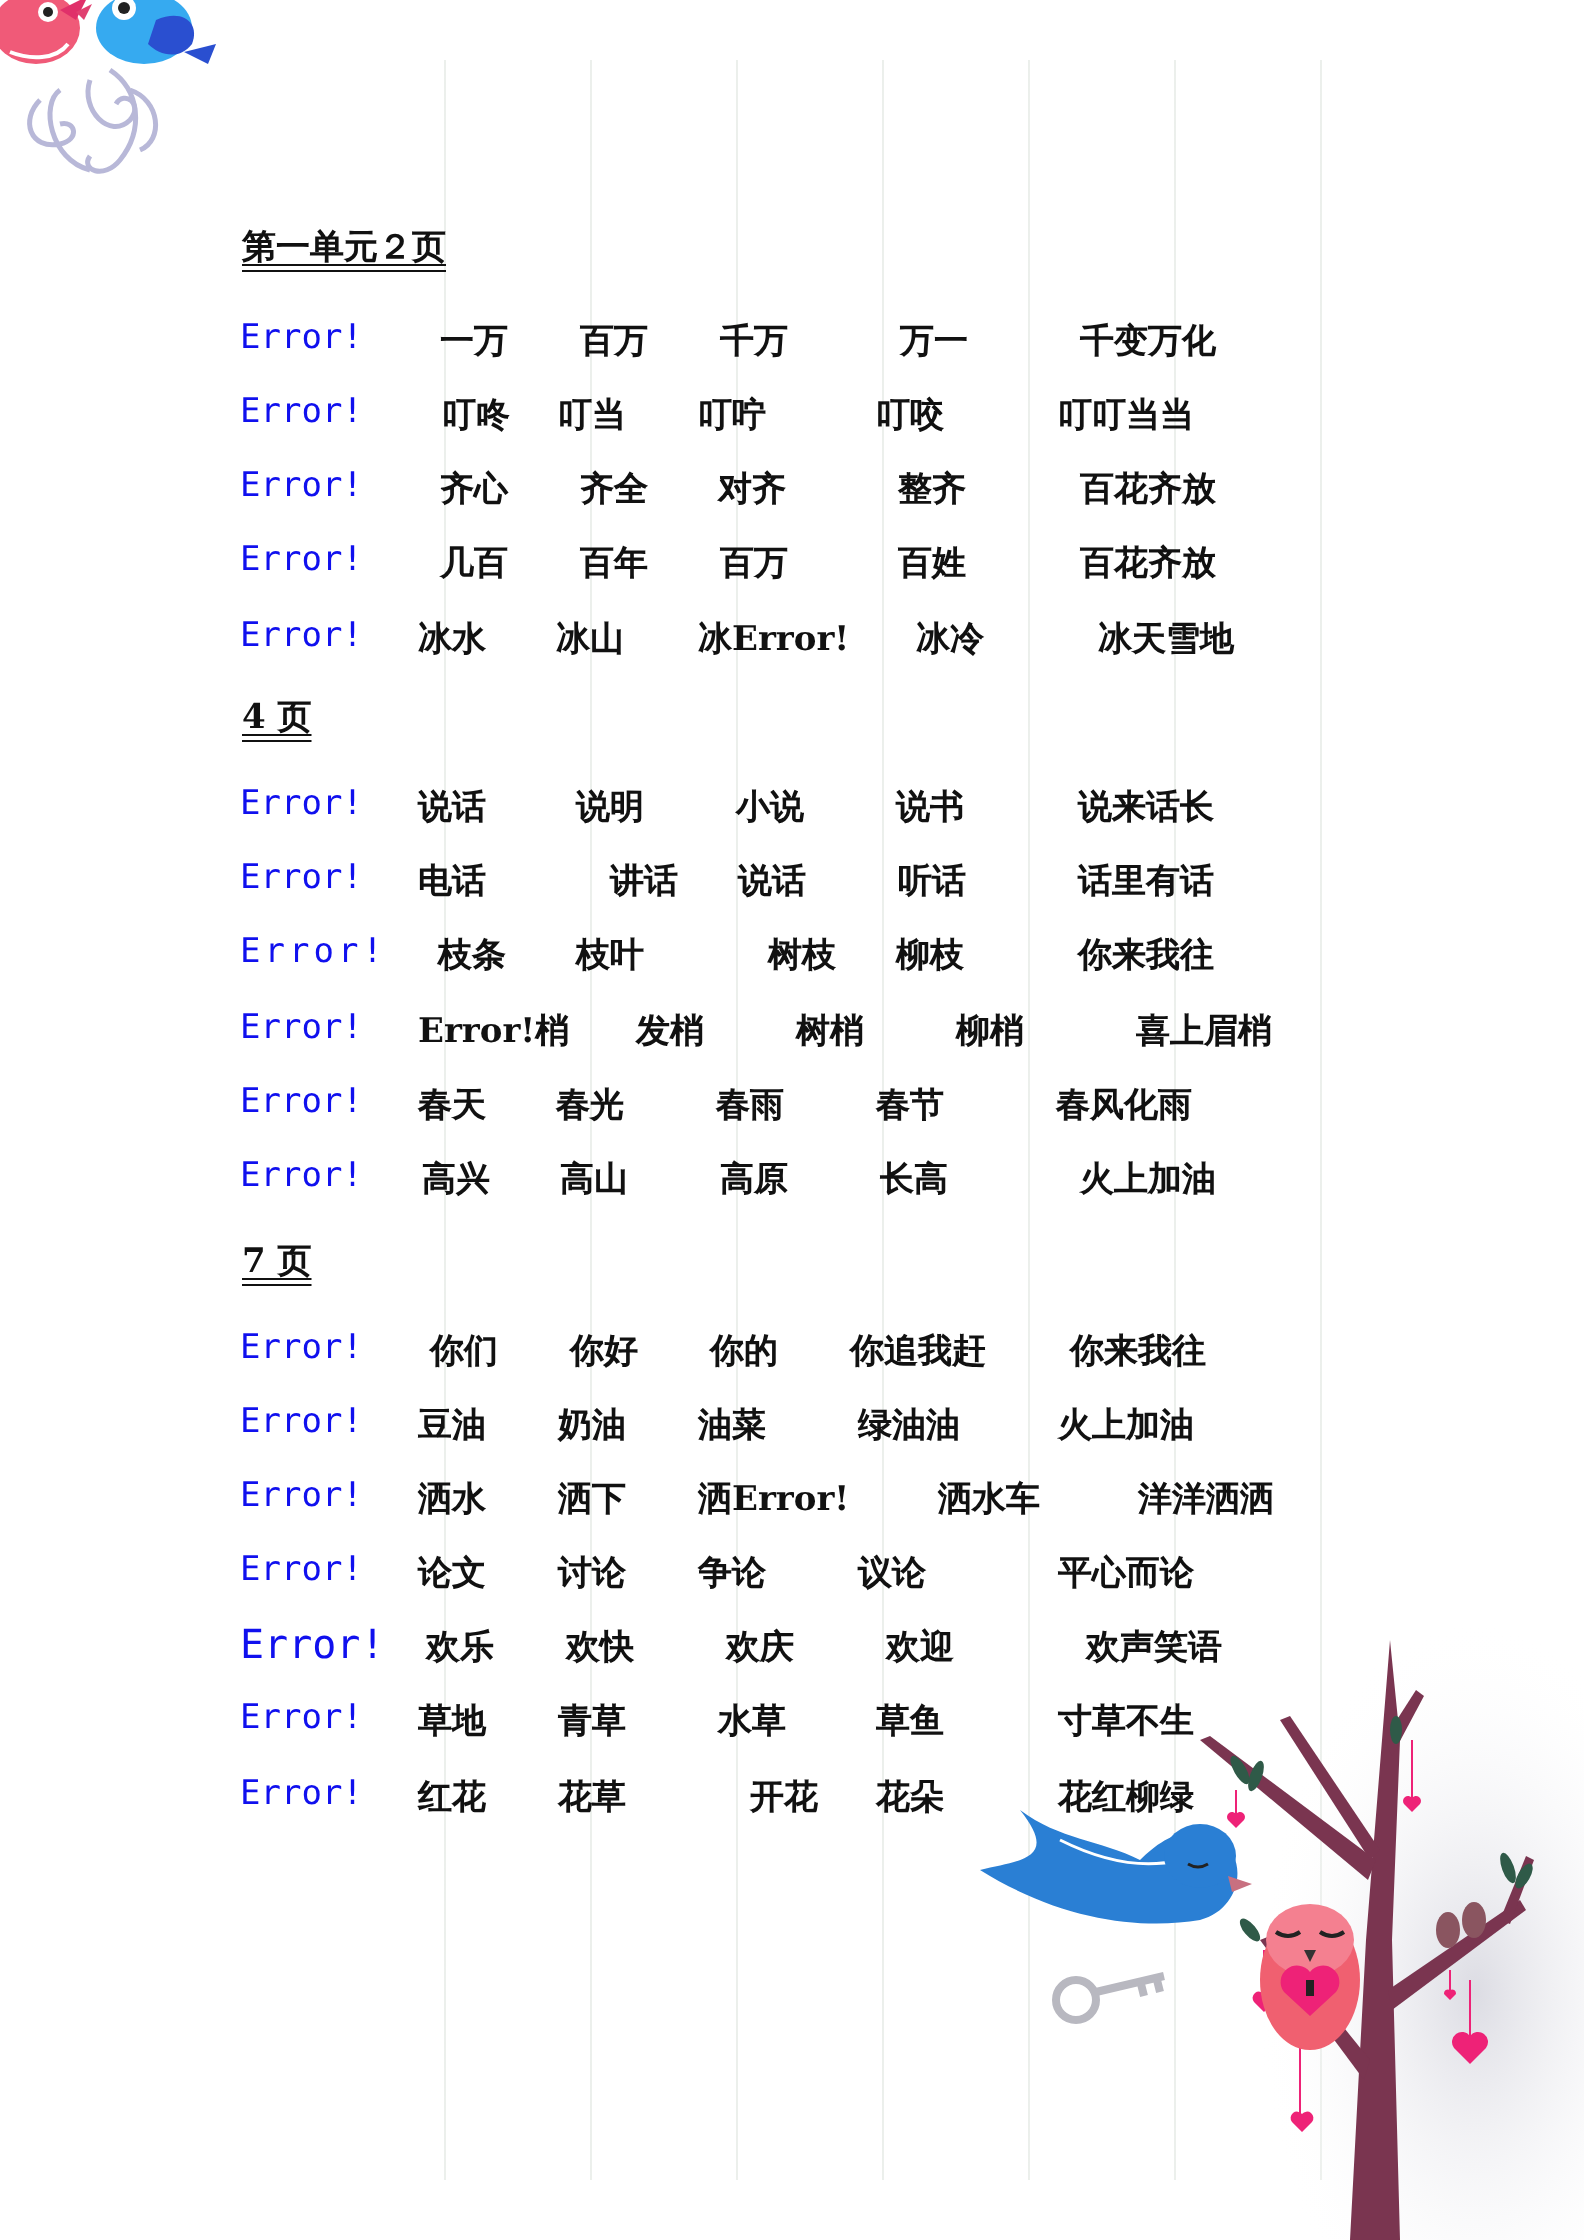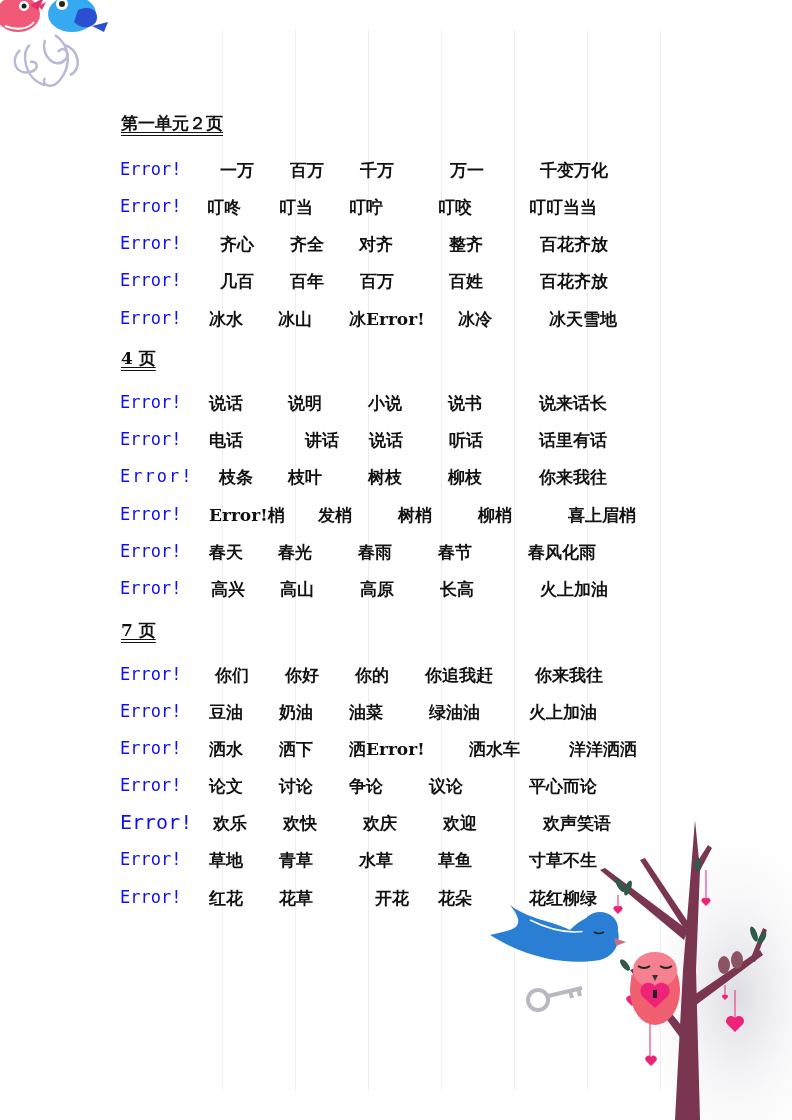--- a/index.html
+++ b/index.html
@@ -70,21 +70,21 @@
 <div class="row" style="top:159px">
   <span class="err">Error!</span>
   <span class="w" style="left:100px">一万</span>
   <span class="w" style="left:170px">百万</span>
   <span class="w" style="left:240px">千万</span>
   <span class="w" style="left:330px">万一</span>
   <span class="w" style="left:420px">千变万化</span>
 </div>
 <div class="row" style="top:196px">
   <span class="err">Error!</span>
-  <span class="w" style="left:87px">叮咚</span>
+  <span class="w" style="left:101px">叮咚</span>
   <span class="w" style="left:159px">叮当</span>
   <span class="w" style="left:229px">叮咛</span>
   <span class="w" style="left:318px">叮咬</span>
   <span class="w" style="left:409px">叮叮当当</span>
 </div>
 <div class="row" style="top:233px">
   <span class="err">Error!</span>
   <span class="w" style="left:100px">齐心</span>
   <span class="w" style="left:170px">齐全</span>
   <span class="w" style="left:239px">对齐</span>
@@ -123,21 +123,21 @@
   <span class="w" style="left:89px">电话</span>
   <span class="w" style="left:185px">讲话</span>
   <span class="w" style="left:249px">说话</span>
   <span class="w" style="left:329px">听话</span>
   <span class="w" style="left:419px">话里有话</span>
 </div>
 <div class="row" style="top:466px">
   <span class="err wide">Error!</span>
   <span class="w" style="left:99px">枝条</span>
   <span class="w" style="left:168px">枝叶</span>
-  <span class="w" style="left:248px">树枝</span>
+  <span class="w" style="left:264px">树枝</span>
   <span class="w" style="left:328px">柳枝</span>
   <span class="w" style="left:419px">你来我往</span>
 </div>
 <div class="row" style="top:504px">
   <span class="err">Error!</span>
   <span class="w" style="left:89px">Error!梢</span>
   <span class="w" style="left:198px">发梢</span>
   <span class="w" style="left:278px">树梢</span>
   <span class="w" style="left:358px">柳梢</span>
   <span class="w" style="left:448px">喜上眉梢</span>

